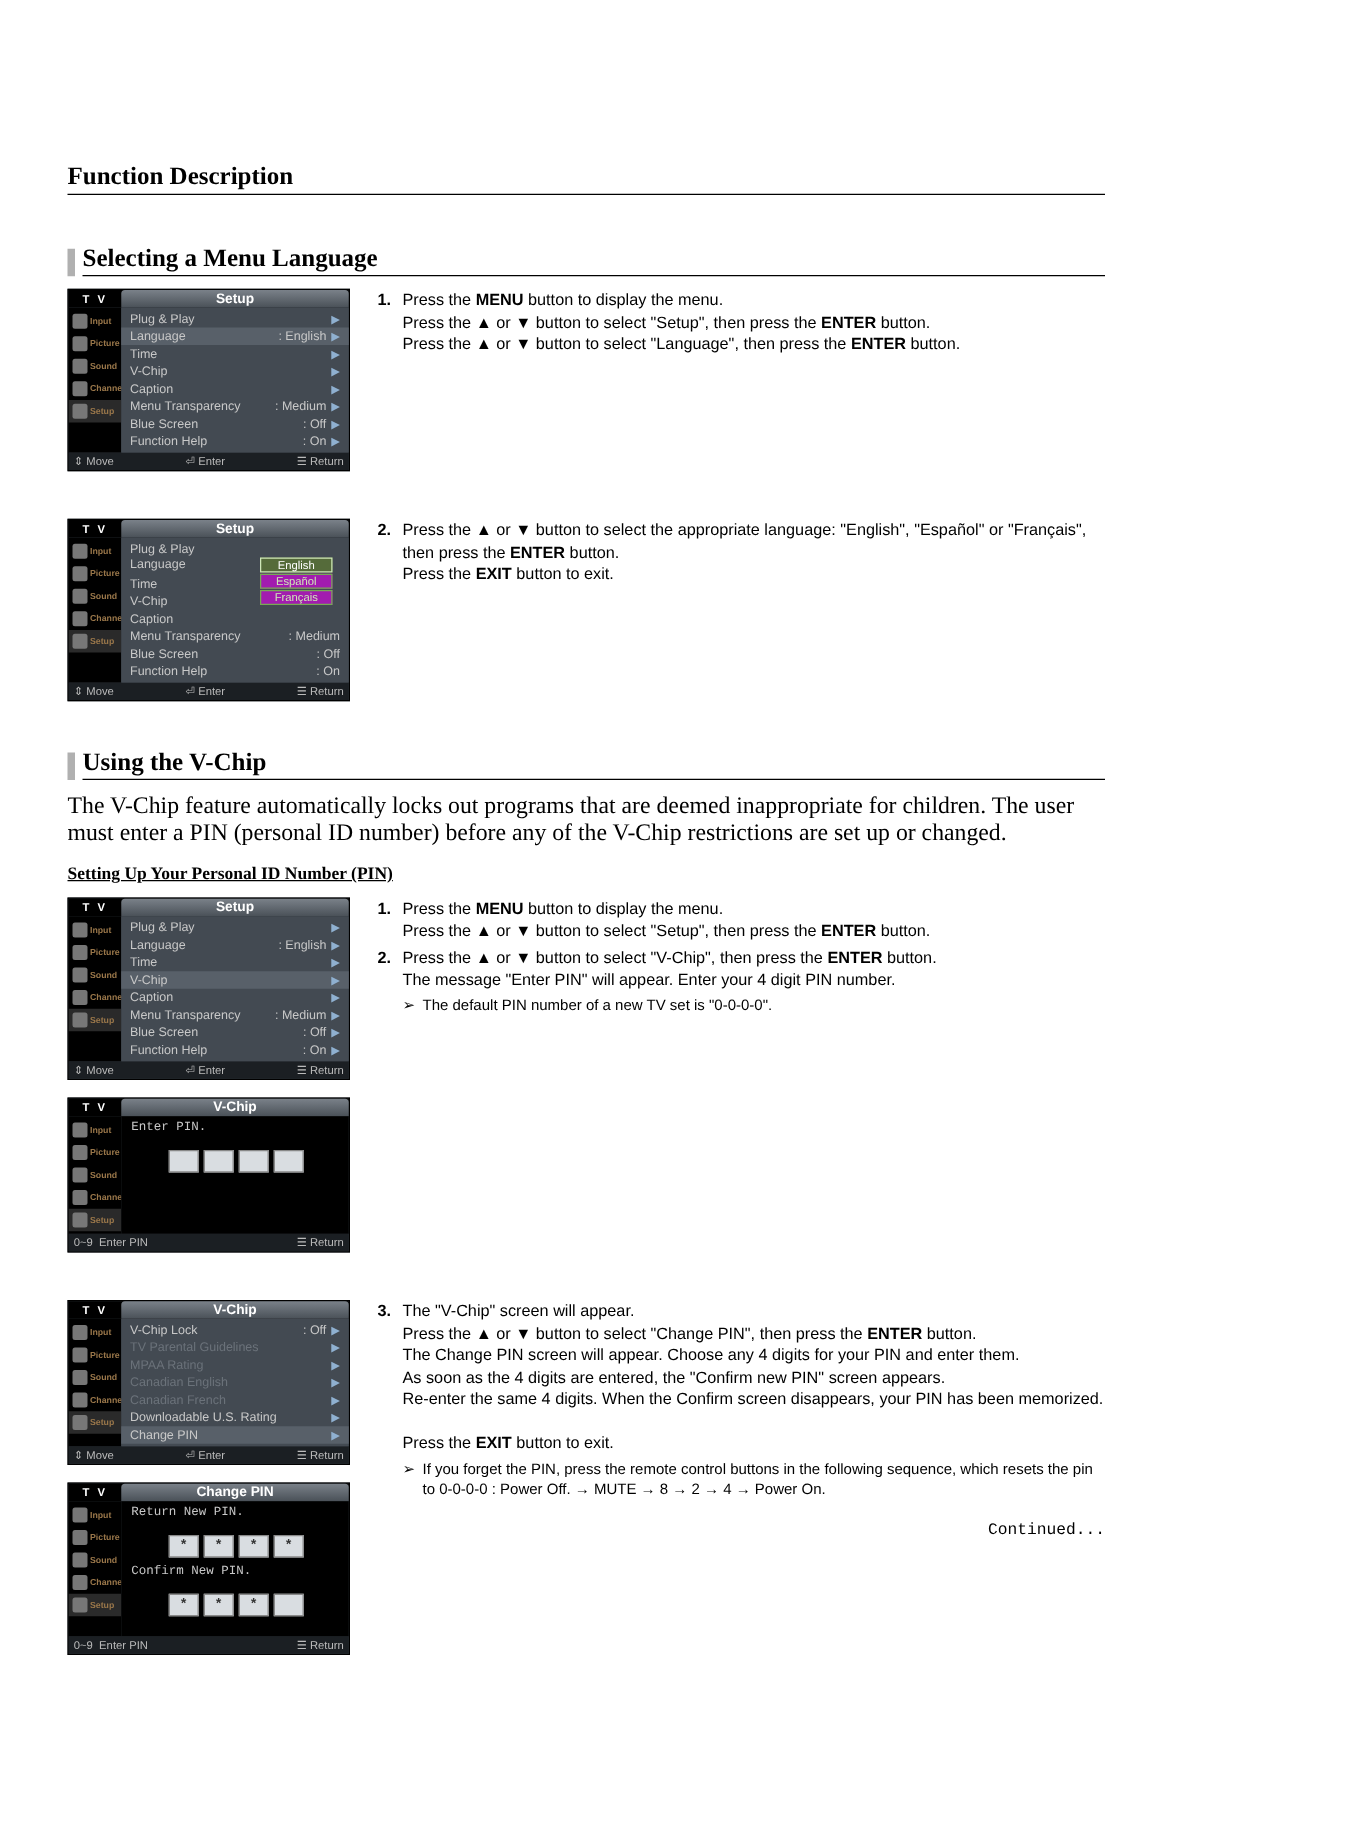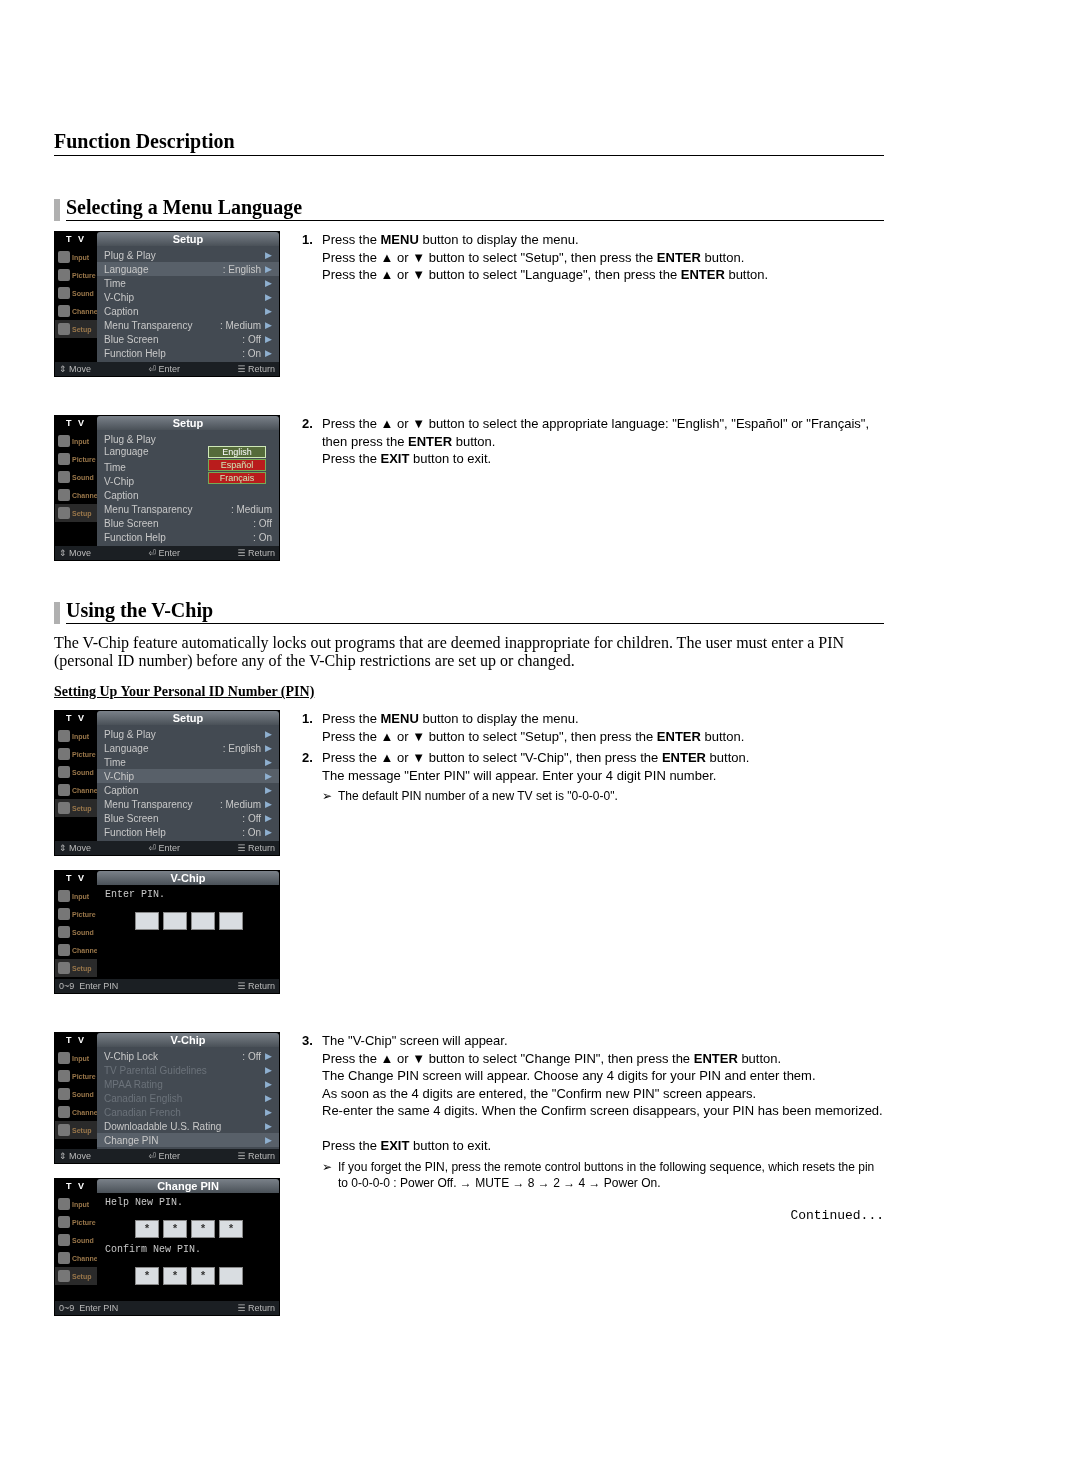--- a/index.html
+++ b/index.html
@@ -72,21 +72,21 @@
     display: flex;
     margin: 2px 0 4px 20px;
     font-size: 12px;
   }
   .note-line .mark {
     width: 16px;
     flex-shrink: 0;
   }
   .intro {
     font-family: "Times New Roman", Times, serif;
-    font-size: 16px;
+    font-size: 19px;
     margin-bottom: 14px;
   }
   .subhead {
     font-family: "Times New Roman", Times, serif;
     font-weight: bold;
     text-decoration: underline;
     font-size: 14px;
     margin-bottom: 10px;
   }
   .continued {
@@ -196,21 +196,21 @@
     flex:1;
     display:flex;
     flex-direction:column;
     align-items:flex-end;
     padding-right:6px;
   }
   .panel .optbox {
     font-size:9px;
     padding:0 6px;
     border:1px solid #7a5;
-    background:#b91c1c;
+    background:#a21caf;
     color:#cfe8b8;
     margin-bottom:1px;
     min-width:44px;
     text-align:center;
   }
   .panel .optbox.sel{
     background:#556b3a;
     border-color:#cfe8b8;
     color:#fff;
   }
@@ -671,21 +671,21 @@
             <div class="sb">
                 <div class="ic"></div>
                 <div class="lbl">Channel</div>
               </div>
             <div class="sb active">
                 <div class="ic"></div>
                 <div class="lbl">Setup</div>
               </div>
           </div>
           <div class="centerblock">
-            <div class="hint">Help New PIN.</div>
+            <div class="hint">Return New PIN.</div>
             <div class="pinboxes">
               <div class="pinbox">*</div>
               <div class="pinbox">*</div>
               <div class="pinbox">*</div>
               <div class="pinbox">*</div>
             </div>
             <div class="hint">Confirm New PIN.</div>
             <div class="pinboxes">
               <div class="pinbox">*</div>
               <div class="pinbox">*</div>

